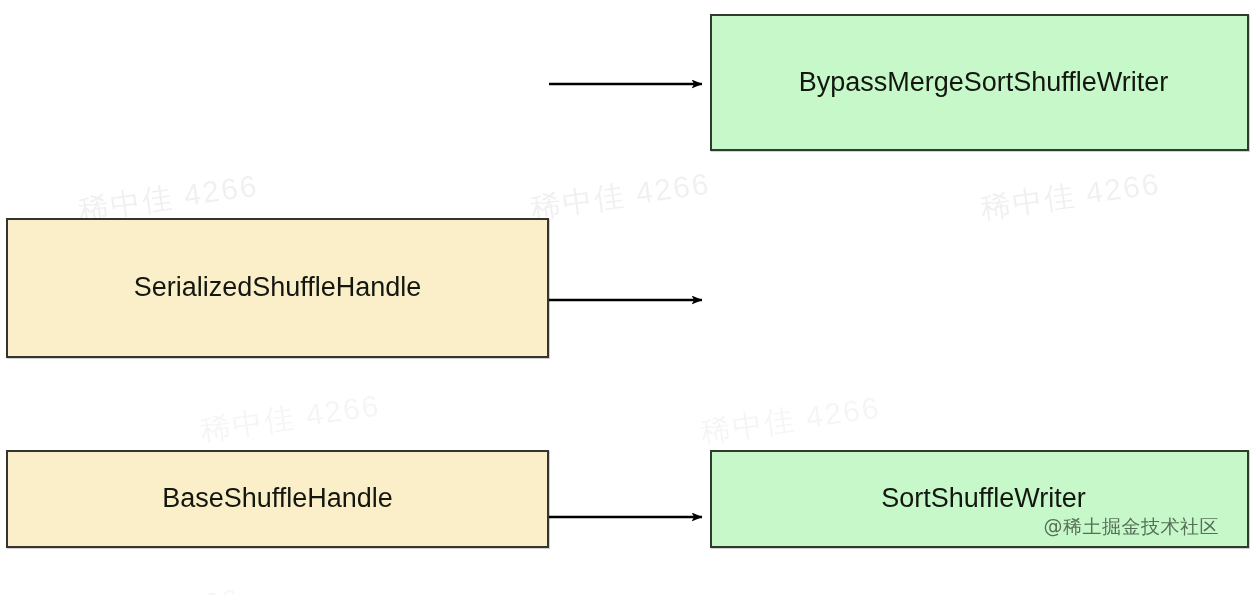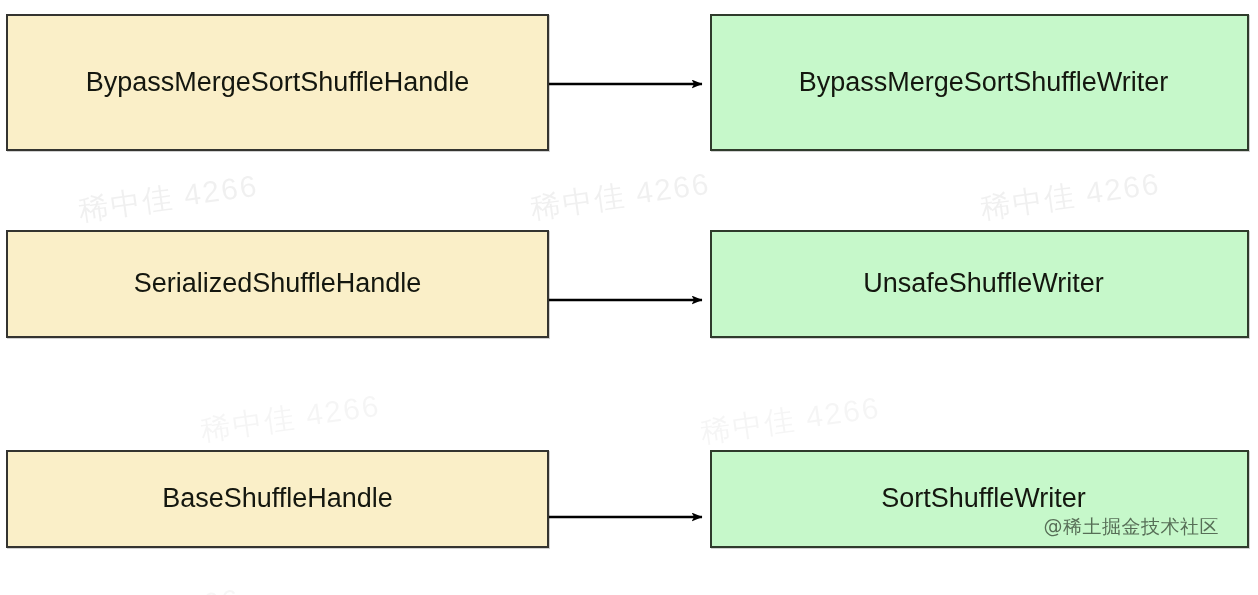--- a/index.html
+++ b/index.html
@@ -61,21 +61,21 @@
     white-space: nowrap;
   }
   .node.handle  { background: #faefc8; border-color: #343430; }
   .node.writer  { background: #c6f8ca; border-color: #2f3b2c; }
 
   
   .col-left  { left: 6px;   width: 543px; }
   .col-right { left: 710px; width: 539px; padding-left: 8px; }
 
   .row-1 { top: 14px;  height: 137px; }
-  .row-2 { top: 230px; height: 108px; }
+  .row-2 { top: 218px; height: 140px; }
   .row-3 { top: 450px; height: 98px; }
 
   
   #arrow-layer {
     position: absolute;
     left: 0; top: 0;
     width: 1258px;
     height: 595px;
     pointer-events: none;
   }
@@ -99,32 +99,26 @@
 
 <div id="diagram-canvas">
 
   <div class="bg-watermark bg-wm-1">稀中佳 4266</div>
   <div class="bg-watermark bg-wm-2">稀中佳 4266</div>
   <div class="bg-watermark bg-wm-3">稀中佳 4266</div>
   <div class="bg-watermark bg-wm-4">稀中佳 4266</div>
   <div class="bg-watermark bg-wm-5">稀中佳 4266</div>
   <div class="bg-watermark bg-wm-6">稀中佳 4266</div>
 
-  <div class="node handle col-left row-1">
-    <span class="node-label">BypassMergeSortShuffleHandle</span>
-  </div>
   <div class="node writer col-right row-1">
     <span class="node-label">BypassMergeSortShuffleWriter</span>
   </div>
 
   <div class="node handle col-left row-2">
     <span class="node-label">SerializedShuffleHandle</span>
-  </div>
-  <div class="node writer col-right row-2">
-    <span class="node-label">UnsafeShuffleWriter</span>
   </div>
 
   <div class="node handle col-left row-3">
     <span class="node-label">BaseShuffleHandle</span>
   </div>
   <div class="node writer col-right row-3">
     <span class="node-label">SortShuffleWriter</span>
     <span class="corner-watermark">@稀土掘金技术社区</span>
   </div>
 

